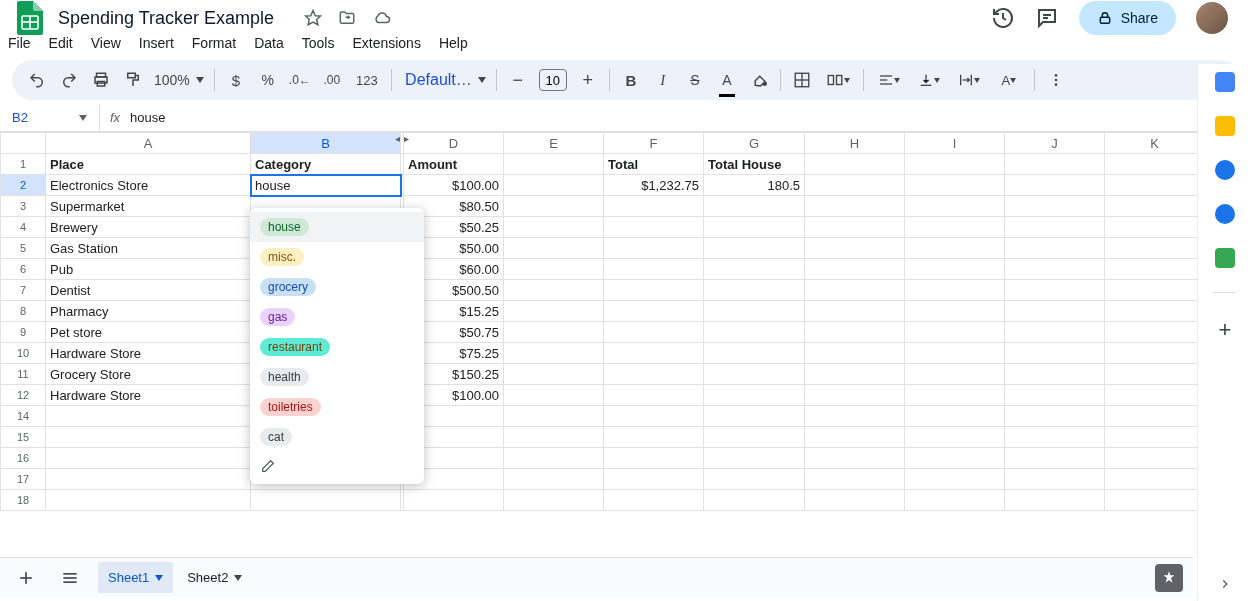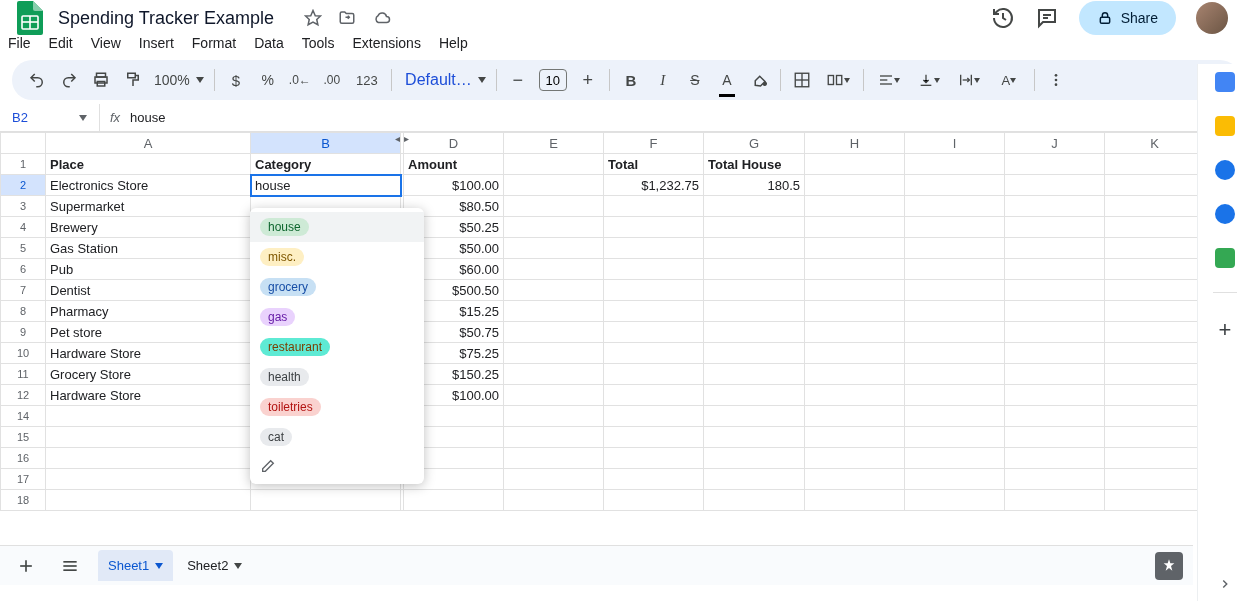--- a/index.html
+++ b/index.html
@@ -64,21 +64,21 @@
   .dd-item.first { background:#f1f3f4; }
   .chip { border-radius:10px; padding:2px 8px; font-size:12px; font-weight:500; }
   .c-house{background:#ceead6;color:#0d652d;} .c-misc{background:#feefc3;color:#7f5700;}
   .c-grocery{background:#c7e0f4;color:#174ea6;} .c-ent{background:#d4e0e5;color:#3c4043;}
   .c-gas{background:#e9d2fd;color:#681da8;} .c-rest{background:#5eead4;color:#7a3e00;}
   .c-health{background:#e8eaed;color:#3c4043;} .c-toil{background:#fad2cf;color:#b31412;}
   .c-cat{background:#e8eaed;color:#3c4043;}
   .dd-edit { text-align:right; padding:6px 10px; color:#5f6368; }
 
   
-  .sheetbar { position:absolute; bottom:16px; left:0; right:59px; height:40px; border-top:1px solid #e0e0e0; display:flex; align-items:center; padding:0 10px; gap:12px; background:#f9fbfd; }
+  .sheetbar { position:absolute; bottom:4px; left:0; right:59px; height:40px; border-top:1px solid #e0e0e0; display:flex; align-items:center; padding:0 10px; gap:12px; background:#f9fbfd; }
   .sbtn { width:32px; height:32px; display:flex; align-items:center; justify-content:center; color:#444746; }
   .tab { padding:8px 10px; font-size:13px; display:flex; align-items:center; gap:6px; border-radius:4px 4px 0 0; }
   .tab.active { background:#e1e9f7; color:#0b57d0; font-weight:500; }
   .explore { margin-left:auto; width:28px; height:28px; background:#5f6368; border-radius:4px; display:flex; align-items:center; justify-content:center; color:#fff; }
 
   
   .sidepanel { position:absolute; right:0; top:64px; bottom:0; width:55px; border-left:1px solid #eceff1; display:flex; flex-direction:column; align-items:center; gap:24px; padding-top:8px; background:#fff; }
   .sp-icon { width:20px; height:20px; border-radius:4px; }
   .sp-cal{background:#4285f4;} .sp-keep{background:#fbbc04;} .sp-tasks{background:#1a73e8;border-radius:50%;}
   .sp-contacts{background:#1a73e8;border-radius:50%;} .sp-maps{background:#34a853;}

